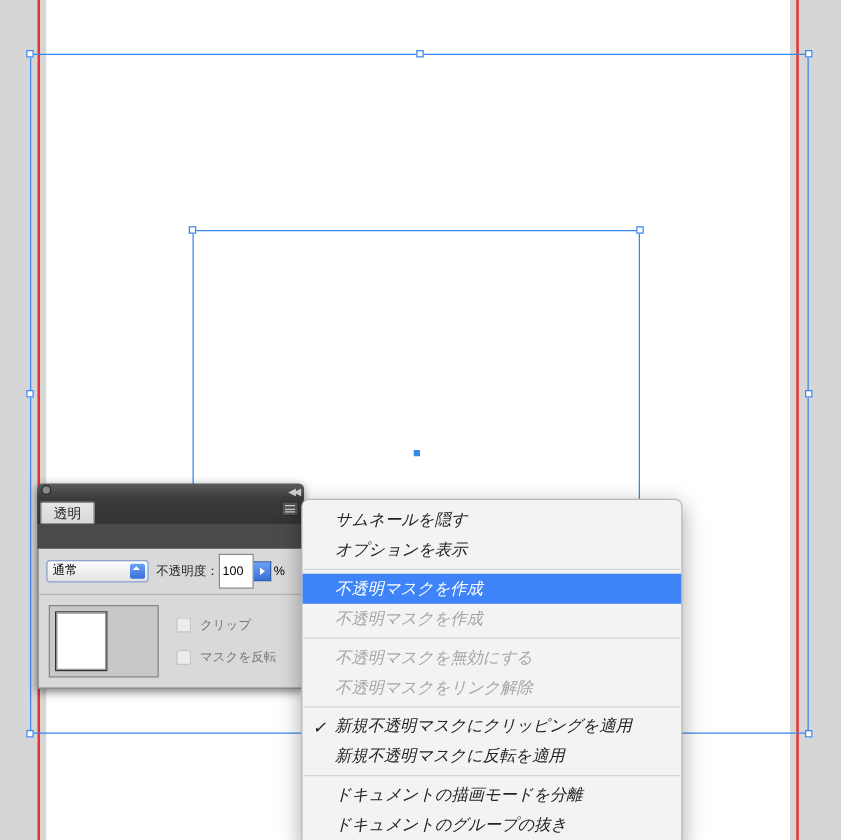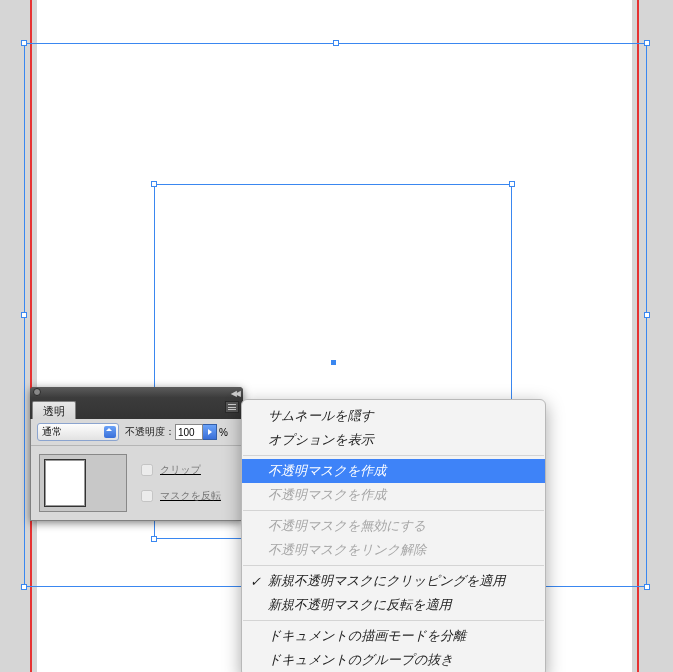--- a/index.html
+++ b/index.html
@@ -129,20 +129,21 @@
 .panel-body {
   background: #d9d9d9;
   border: 1px solid #808080;
   border-top: none;
 }
 .panel-row1 {
   display: flex;
   align-items: center;
   padding: 4px 6px;
   border-bottom: 1px solid #b5b5b5;
+  margin-top: 20px;
 }
 .select-blend {
   height: 18px;
   width: 82px;
   font-size: 10px;
   background: linear-gradient(#fdfdfd,#e2e2e2);
   border: 1px solid #8ba4cf;
   border-radius: 3px;
   padding: 0 14px 0 4px;
   position: relative;
@@ -169,21 +170,21 @@
   border-bottom: 3px solid #fff;
   z-index: 2;
 }
 .opacity-label {
   margin-left: 6px;
   font-size: 10px;
   color: #222;
 }
 .opacity-input {
   width: 28px;
-  height: 16px;
+  height: 28px;
   font-size: 10px;
   padding: 0 2px;
   border: 1px solid #888;
   background: #fff;
   text-align: left;
 }
 .opacity-arrow {
   width: 14px;
   height: 16px;
   background: linear-gradient(#6aa2f8,#3a6fd8);
@@ -198,21 +199,20 @@
   width: 0; height: 0;
   border-left: 4px solid #fff;
   border-top: 3px solid transparent;
   border-bottom: 3px solid transparent;
 }
 .pct { margin-left: 2px; font-size: 10px; }
 .panel-row2 {
   display: flex;
   padding: 8px;
   gap: 10px;
-  text-decoration: underline;
 }
 .thumb-box {
   width: 88px;
   height: 58px;
   background: #c8c8c8;
   border: 1px solid #888;
   display: flex;
   align-items: center;
   justify-content: flex-start;
   padding: 4px;

